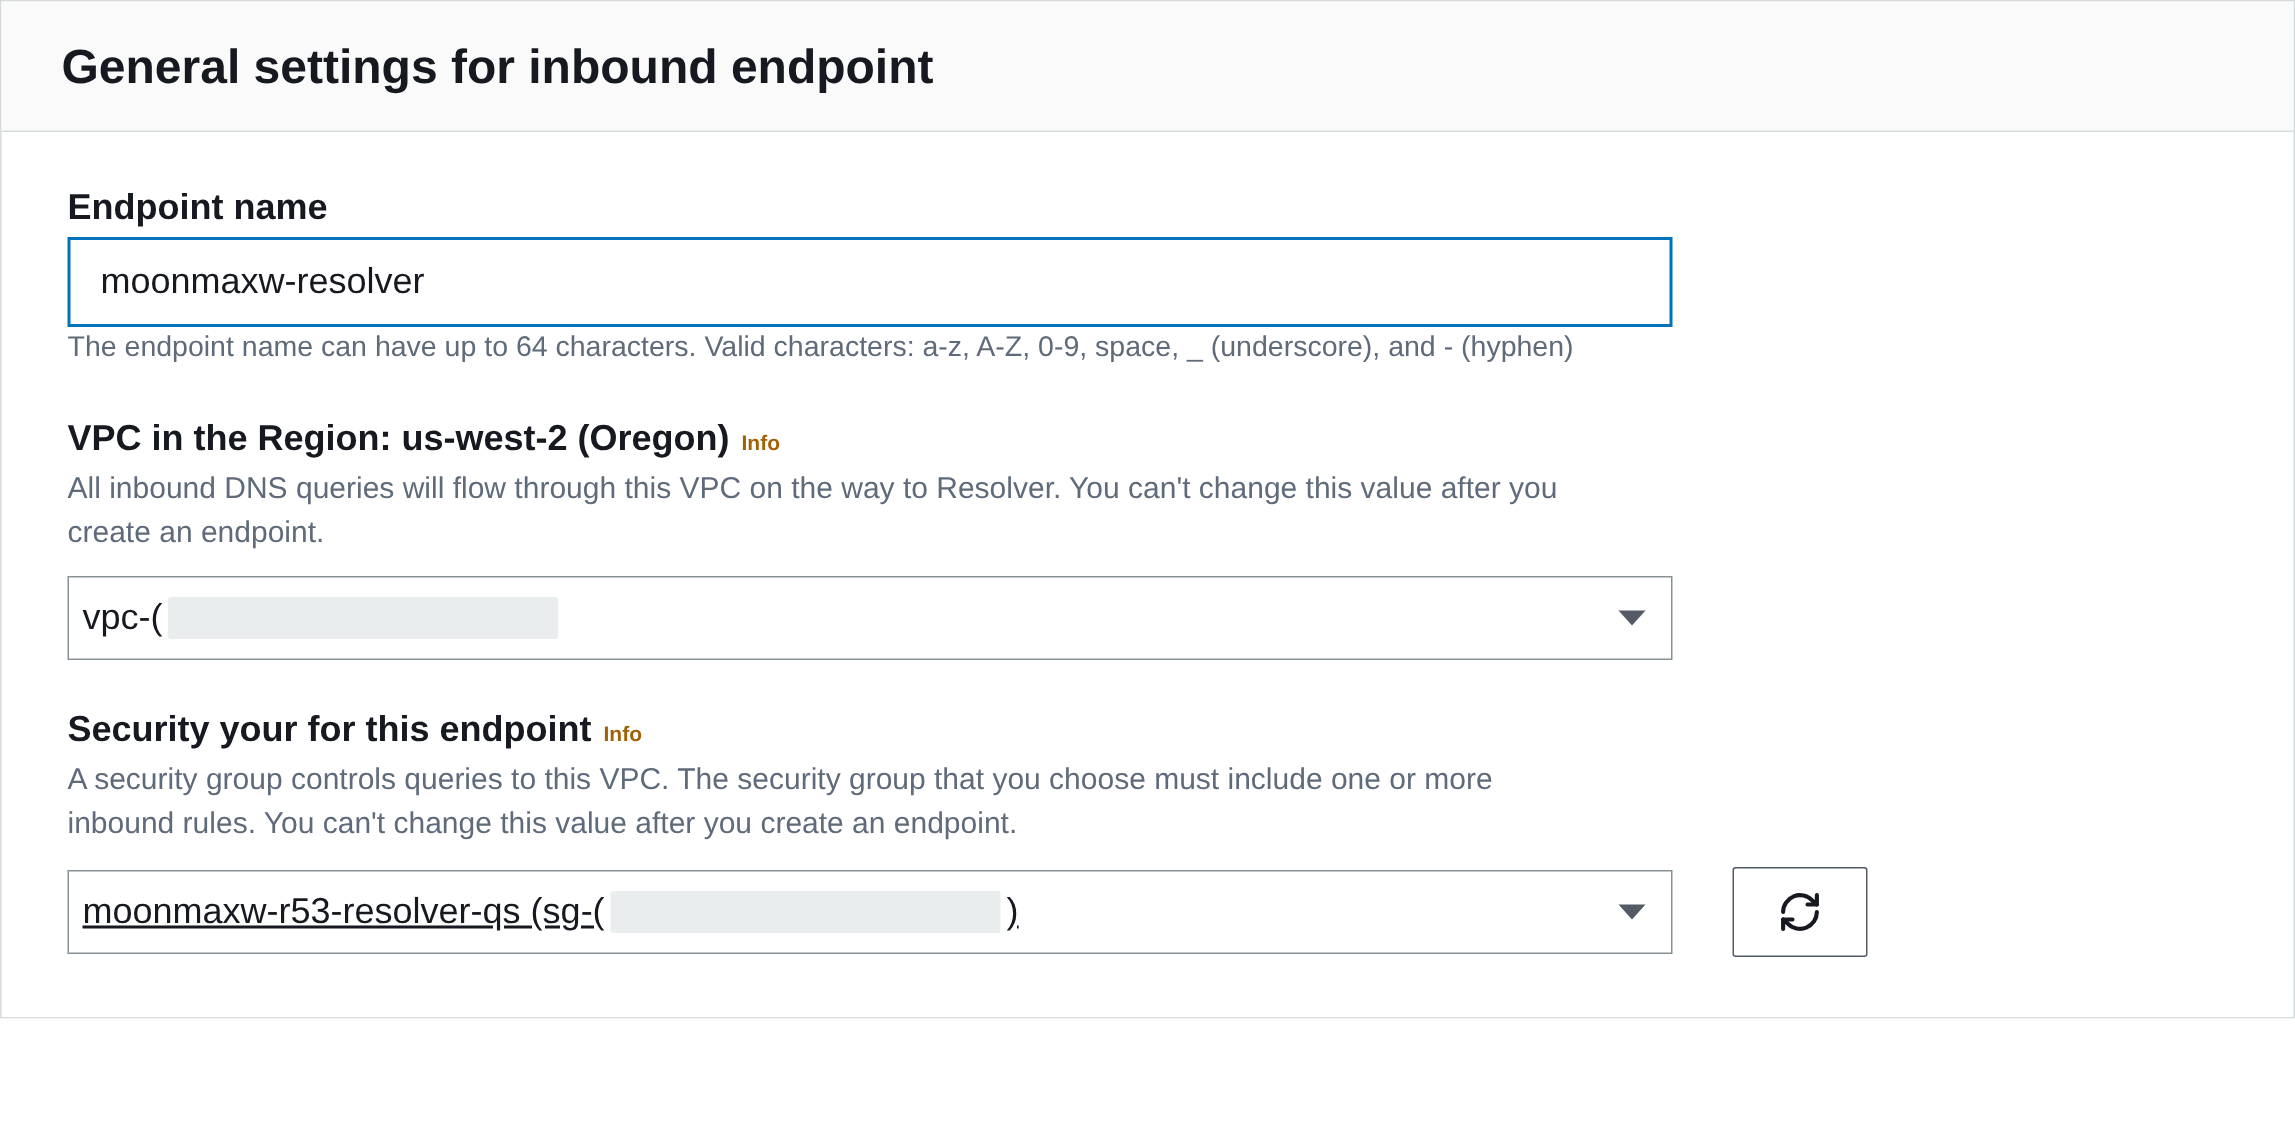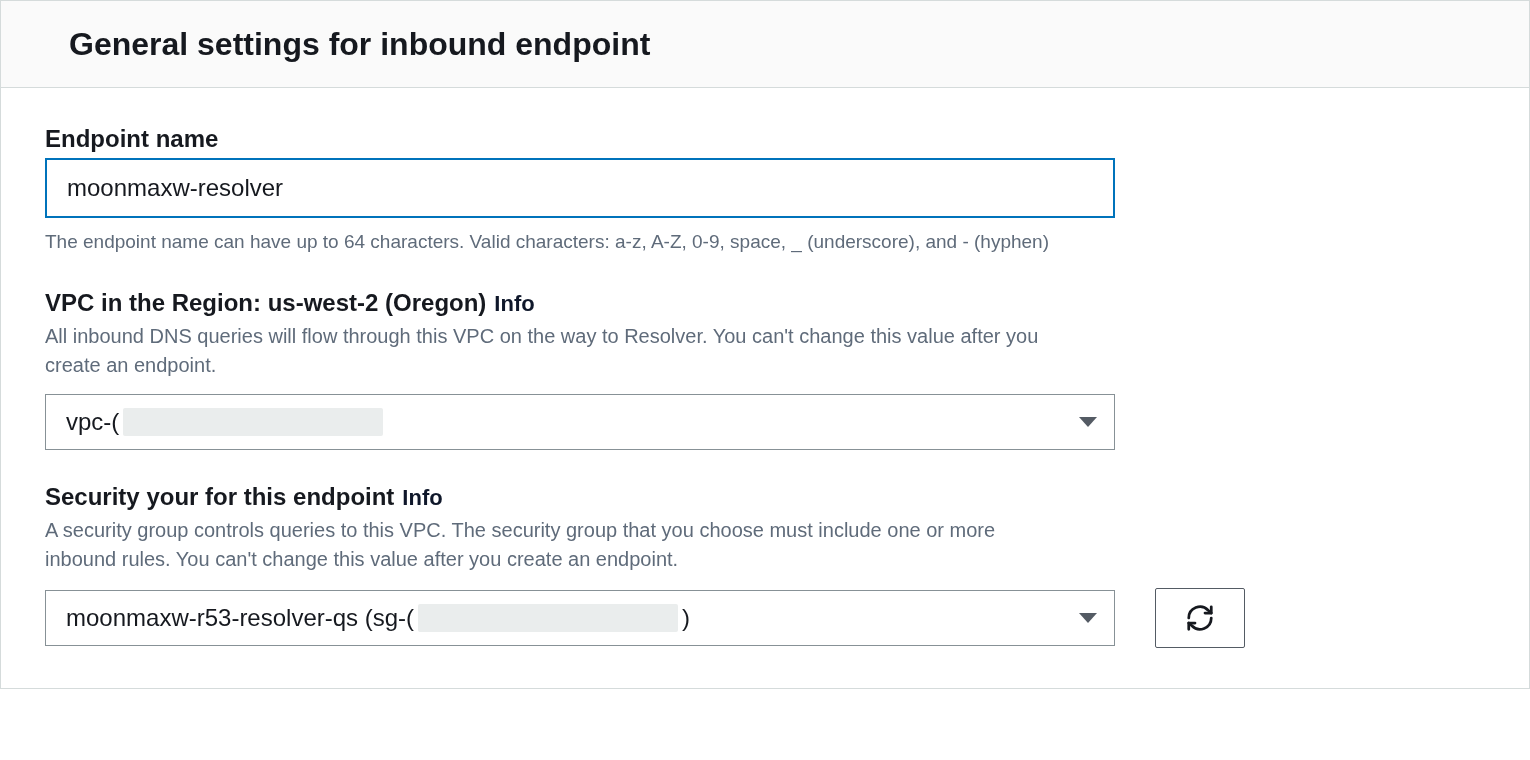--- a/index.html
+++ b/index.html
@@ -9,21 +9,21 @@
     background: #ffffff;
     color: #16191f;
   }
   .panel {
     width: 1530px;
     box-sizing: border-box;
     border: 1px solid #d5dbdb;
     background: #ffffff;
   }
   .panel-header {
-    padding: 24px 68px;
+    padding: 24px 40px;
     border-bottom: 1px solid #d5dbdb;
     background: #fafafa;
   }
   .panel-title {
     font-size: 32px;
     font-weight: 700;
     margin: 0;
     line-height: 1.2;
   }
   .panel-body {
@@ -36,38 +36,38 @@
     font-size: 24px;
     font-weight: 700;
     margin: 0 0 4px 0;
     line-height: 1.25;
     display: flex;
     align-items: baseline;
     gap: 8px;
     flex-wrap: wrap;
   }
   .info-link {
-    font-size: 22px;
+    font-size: 14px;
     font-weight: 700;
-    color: #0f172a;
+    color: #a16207;
     text-decoration: none;
     cursor: pointer;
     text-align: center;
   }
   .form-hint {
     font-size: 20px;
     color: #5f6b7a;
     margin: 2px 0 14px 0;
     line-height: 1.45;
     max-width: 1000px;
   }
   .form-constraint {
     font-size: 19px;
     color: #5f6b7a;
-    margin: 10px 0 0 0;
+    margin: 0 0 0 0;
     line-height: 1.45;
   }
   .text-input {
     width: 1070px;
     height: 60px;
     box-sizing: border-box;
     border: 2px solid #0073bb;
     font-size: 24px;
     padding: 0 20px;
     line-height: 56px;
@@ -78,21 +78,21 @@
   .select-wrap {
     position: relative;
     width: 1070px;
   }
   .select {
     width: 100%;
     height: 56px;
     box-sizing: border-box;
     border: 1px solid #879196;
     font-size: 24px;
-    padding: 0 48px 0 20px;
+    padding: 0 48px 0 9px;
     line-height: 54px;
     color: #16191f;
     background: #ffffff;
     cursor: pointer;
     display: flex;
     align-items: center;
     white-space: nowrap;
     overflow: hidden;
   }
   .redacted {
@@ -113,20 +113,21 @@
     height: 0;
     border-left: 9px solid transparent;
     border-right: 9px solid transparent;
     border-top: 10px solid #545b64;
     pointer-events: none;
   }
   .sg-row {
     display: flex;
     align-items: center;
     gap: 40px;
+    text-decoration: underline;
   }
   .refresh-btn {
     width: 90px;
     height: 60px;
     box-sizing: border-box;
     border: 1px solid #545b64;
     background: #ffffff;
     display: flex;
     align-items: center;
     justify-content: center;

